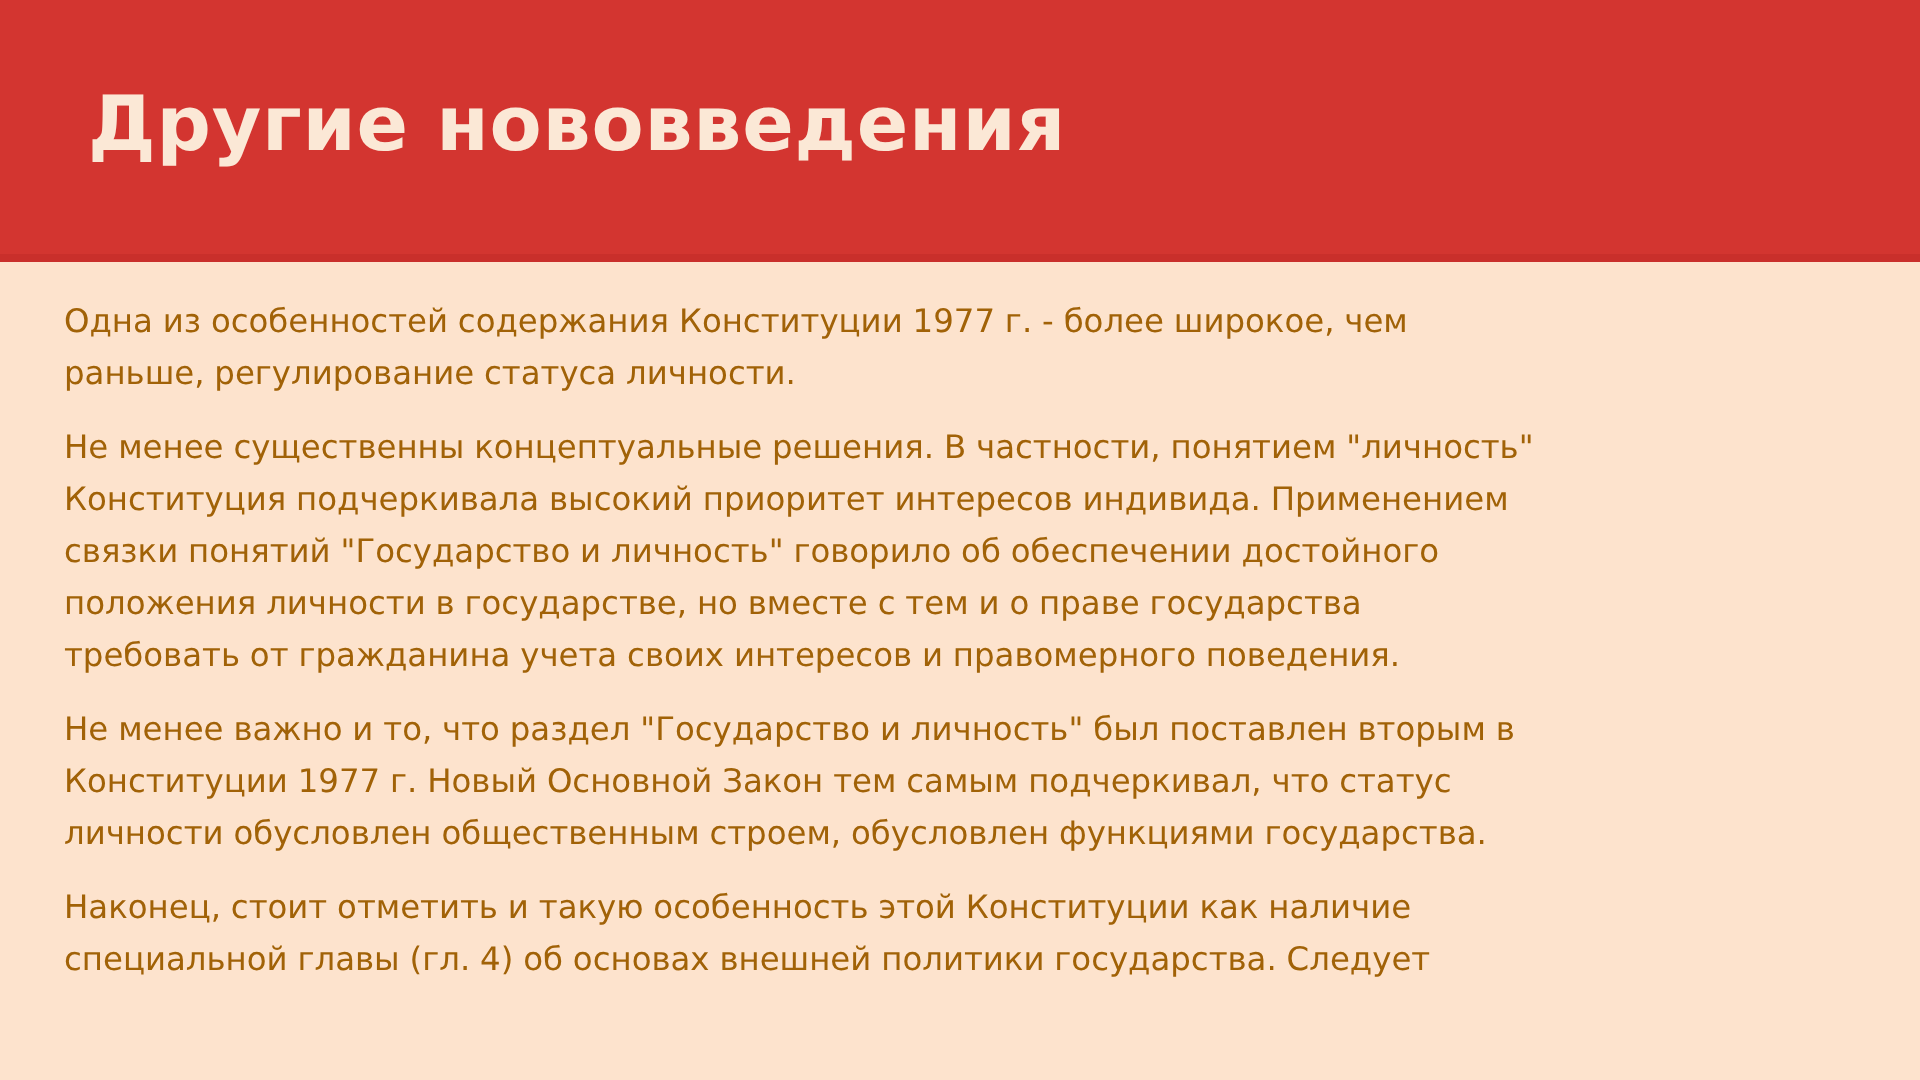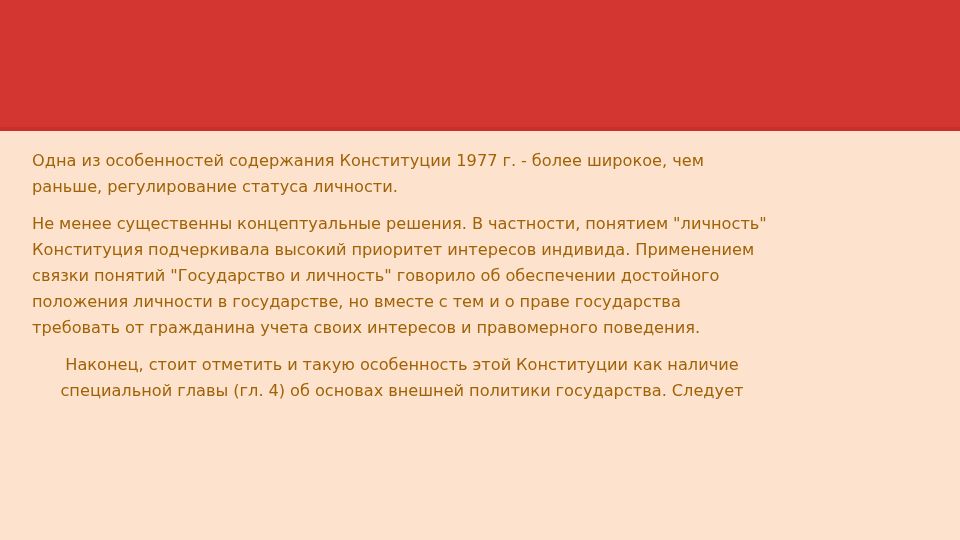--- a/index.html
+++ b/index.html
@@ -66,31 +66,32 @@
     margin: 0 0 11px 0;
     color: #a16207;
     font-family: "DejaVu Sans", "Liberation Sans", sans-serif;
     font-size: 16.2px;
     line-height: 26px;
     text-align: left;
     word-spacing: -0.2px;
   }
   .para:last-child {
     margin-bottom: 0;
-    text-align: center;
   }
 </style>
 </head>
 <body>
 
 <div id="slide">
 
   <div id="title-banner">
+    <h1 id="slide-title">Другие нововведения</h1>
     <div id="title-banner-edge"></div>
   </div>
 
   <div id="body-area">
     <p class="para">Одна из особенностей содержания Конституции 1977 г. - более широкое, чем раньше, регулирование статуса личности.</p>
     <p class="para">Не менее существенны концептуальные решения. В частности, понятием "личность" Конституция подчеркивала высокий приоритет интересов индивида. Применением связки понятий "Государство и личность"  говорило об обеспечении достойного положения личности в государстве, но вместе с тем и о праве государства требовать от гражданина учета своих интересов и правомерного поведения.</p>
+    <p class="para">Не менее важно и то, что раздел "Государство и личность" был поставлен вторым в Конституции 1977 г. Новый Основной Закон тем самым подчеркивал, что статус личности обусловлен общественным строем, обусловлен функциями государства.</p>
     <p class="para">Наконец, стоит отметить и такую особенность этой Конституции как наличие специальной главы (гл. 4) об основах внешней политики государства. Следует</p>
   </div>
 
 </div>
 
 </body></html>

